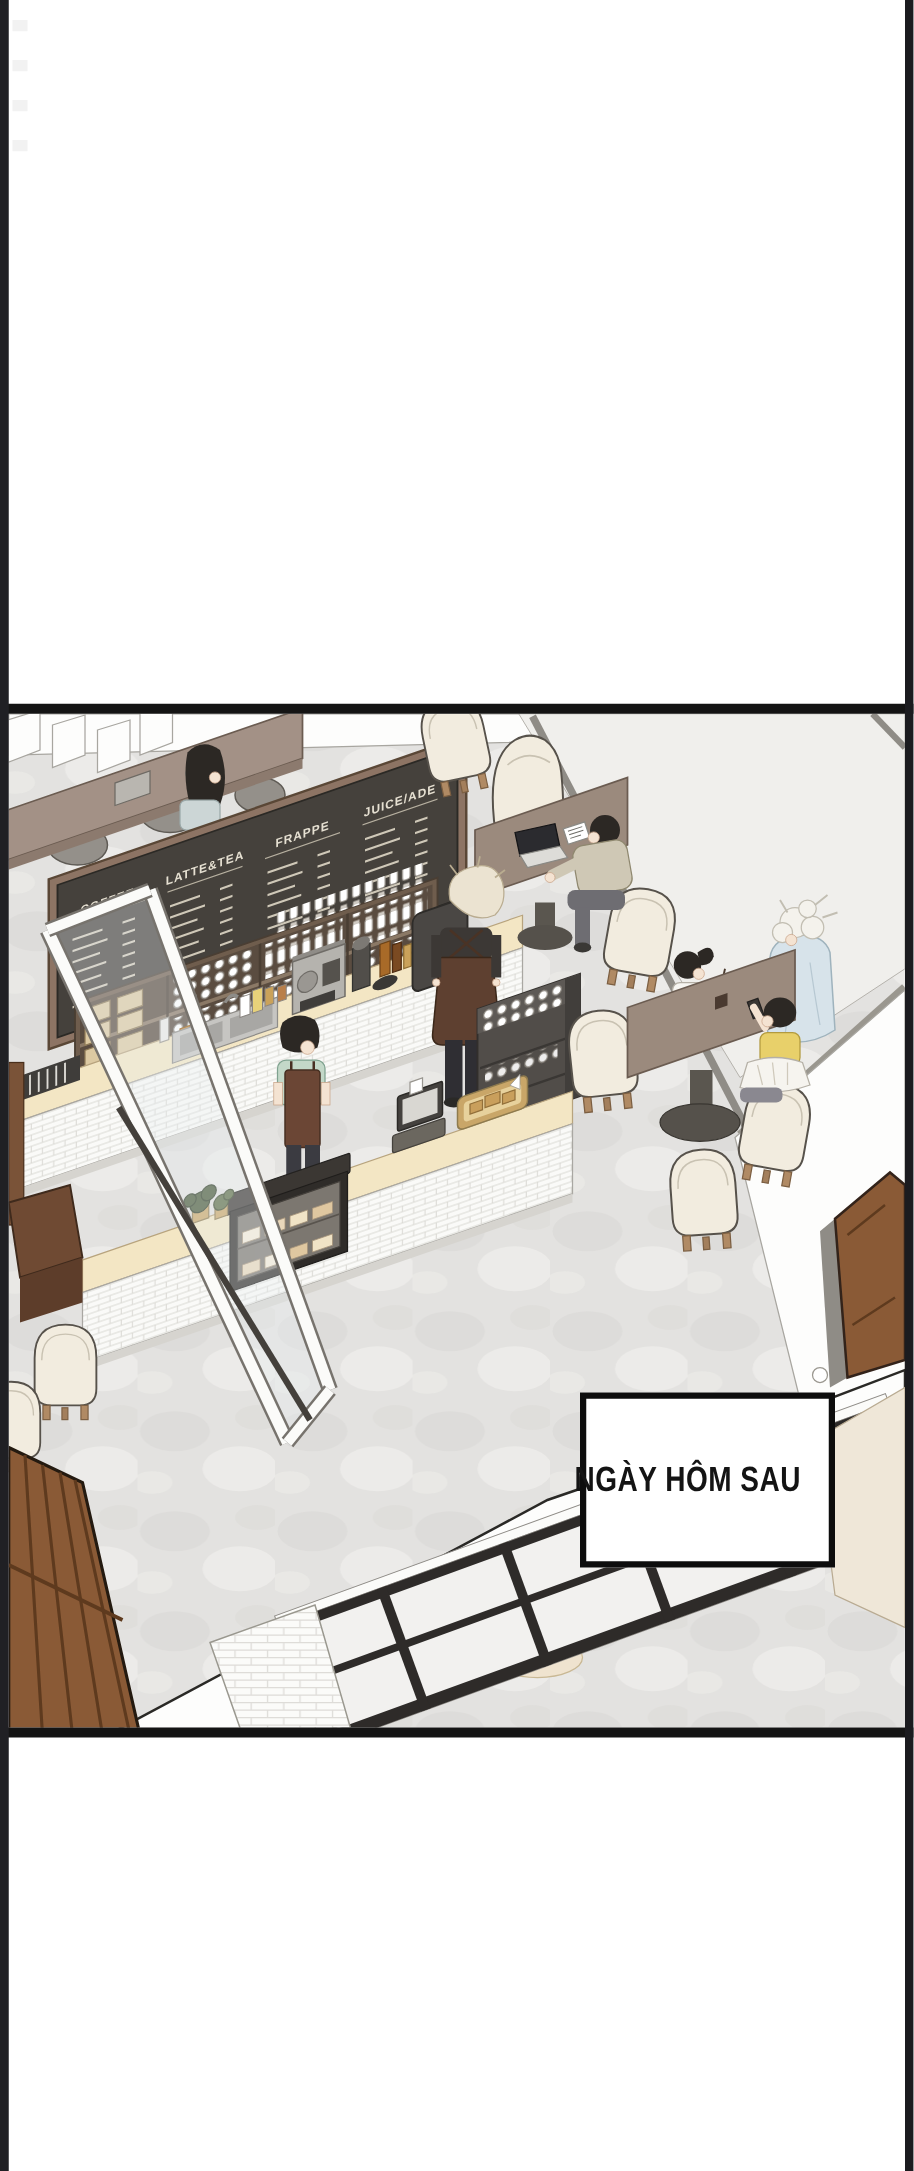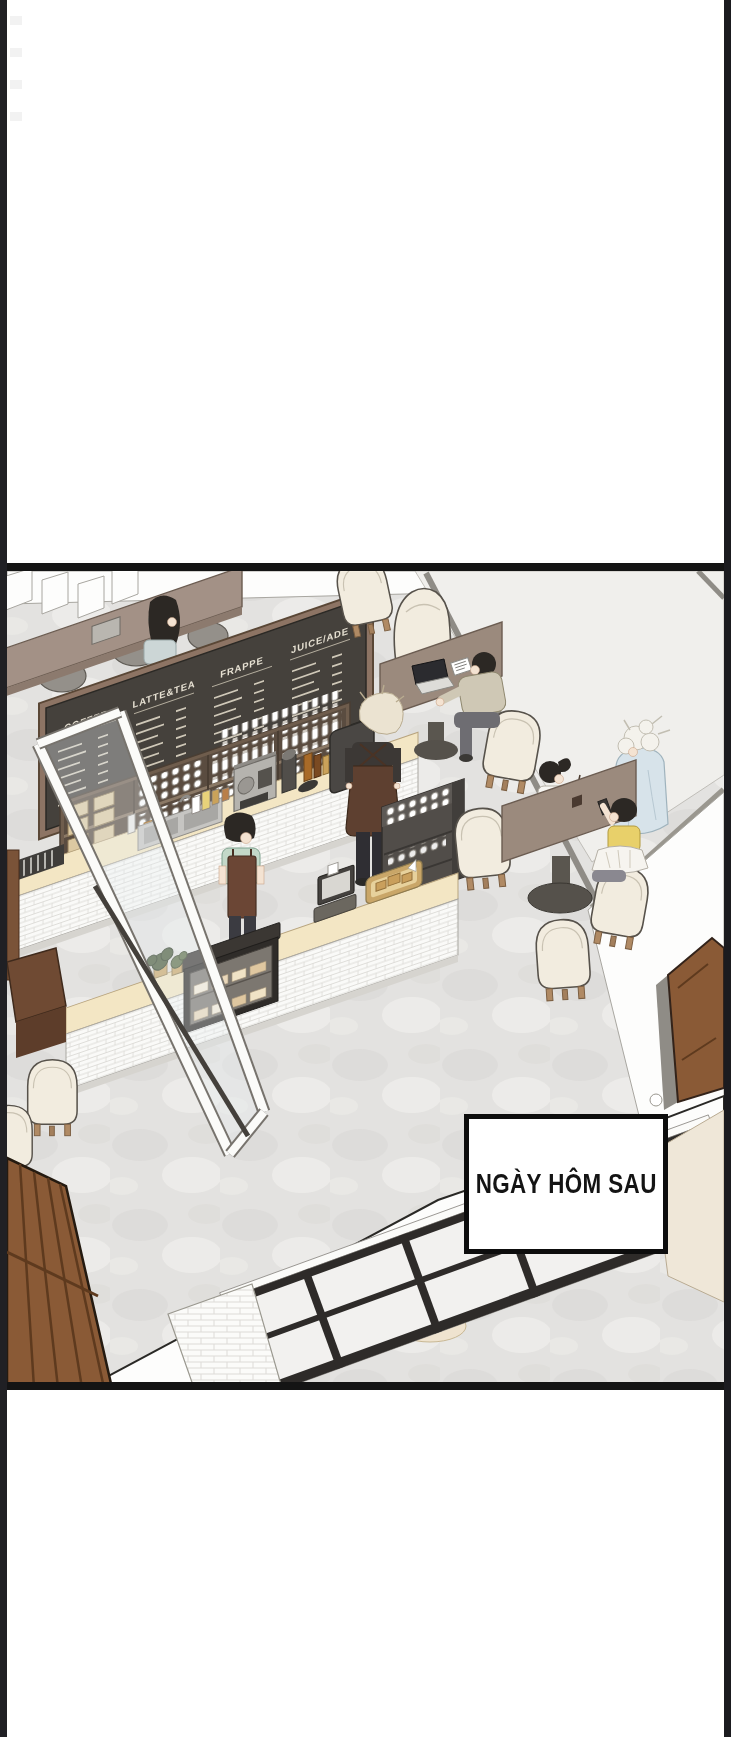--- a/index.html
+++ b/index.html
@@ -8,21 +8,21 @@
   #scene-svg{position:absolute;left:0;top:0;}
   
   .w   {fill:#fdfdfc;stroke:#a8a6a0;stroke-width:1;}
   .taupe{fill:#9b8a7d;stroke:#6b5c51;stroke-width:1.4;}
   .cream{fill:#f2ecdf;stroke:#57524b;stroke-width:1.6;}
   .skin{fill:#f4e3d2;stroke:#c9a489;stroke-width:.6;}
   .hair{fill:#2c2824;}
   .mh  {font:bold 9.5px "Liberation Sans",sans-serif;letter-spacing:.8px;fill:#e6e0d2;}
   
   #caption-box{position:absolute;left:464px;top:1114px;width:194px;height:130px;
-    background:#ffffff;border:5px solid #0d0d0d;display:flex;align-items:center;justify-content:center;}
+    background:#ffffff;border:5px solid #0d0d0d;display:flex;align-items:center;justify-content:flex-end;}
   #caption-box span{display:inline-block;transform:scaleX(.8);font-weight:bold;font-size:28px;
     color:#141414;letter-spacing:.5px;white-space:nowrap;}
 </style>
 </head>
 <body>
 
 <div id="stage">
 
 <svg id="scene-svg" width="731" height="1737" viewBox="0 0 731 1737">
   <defs>

